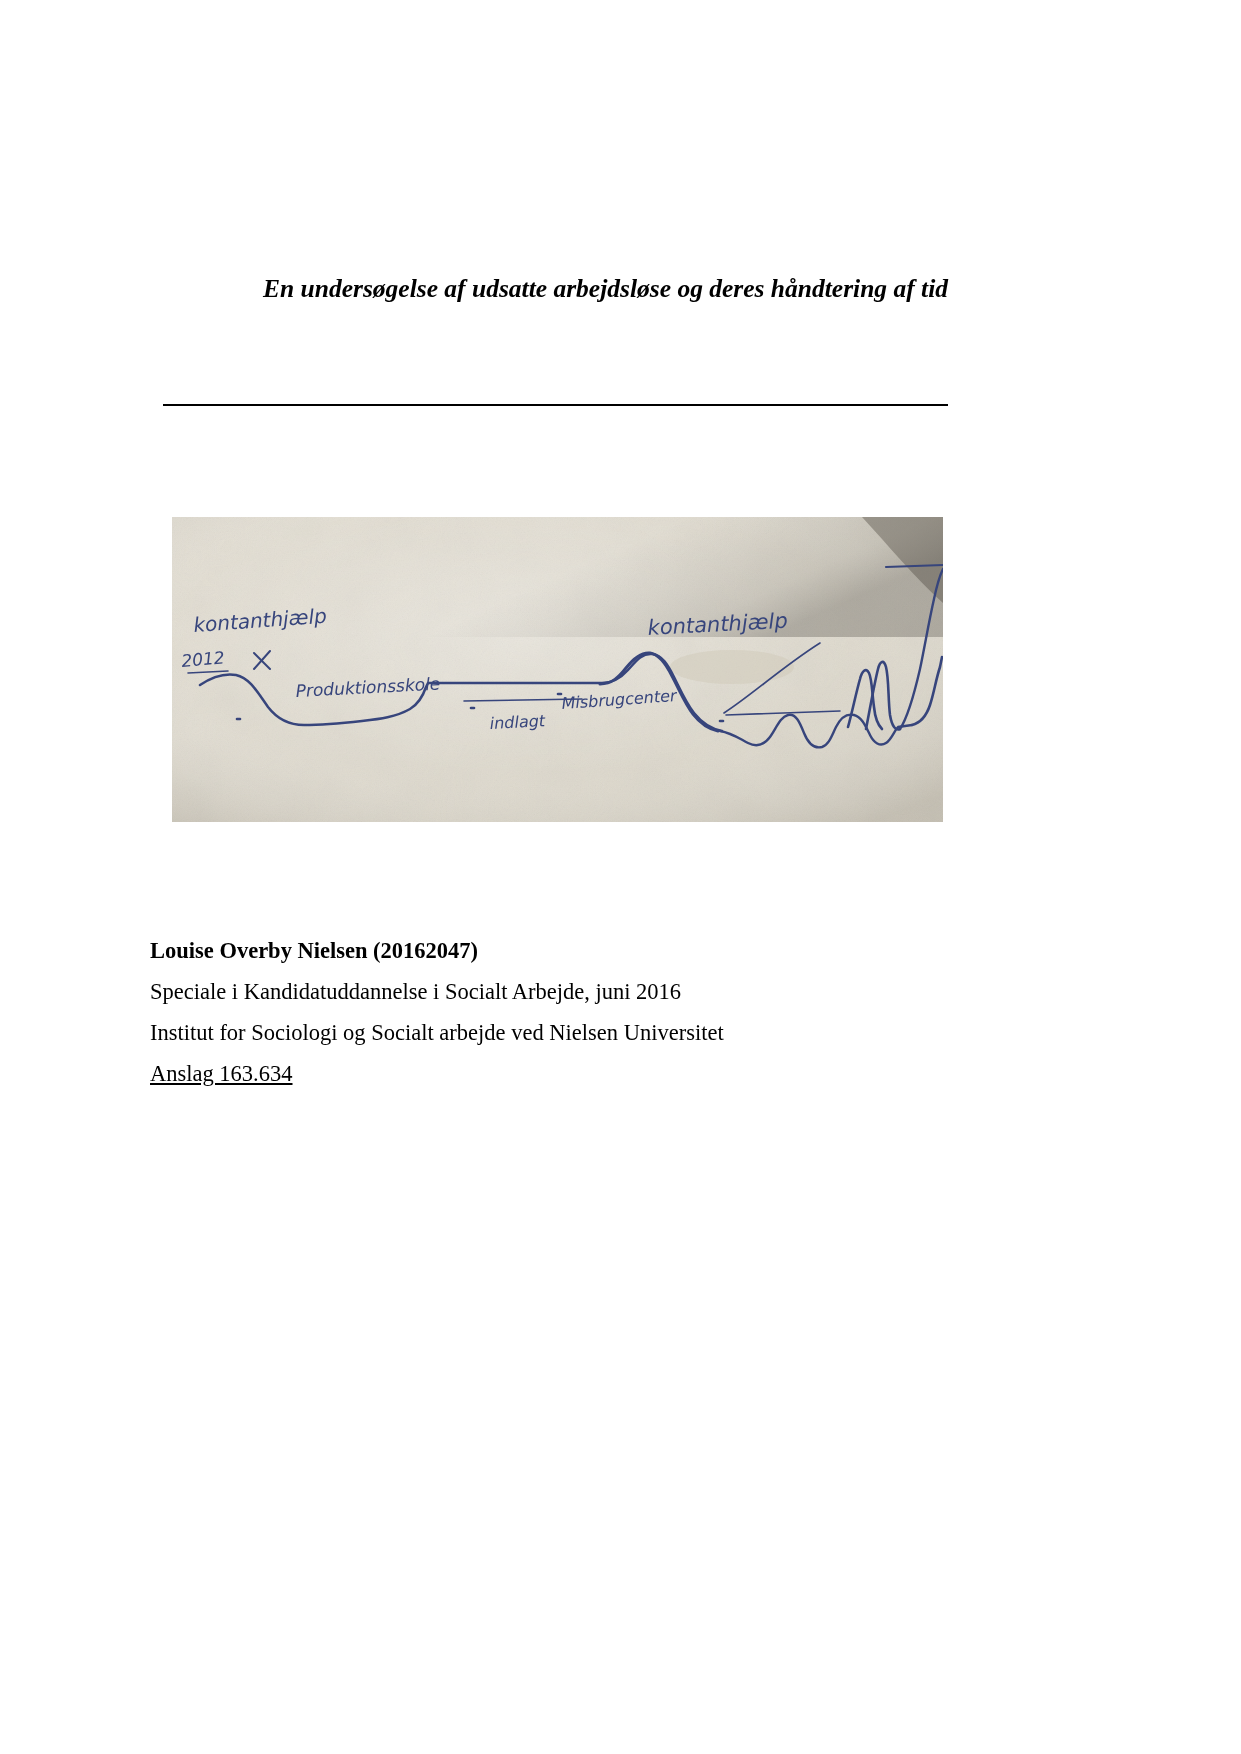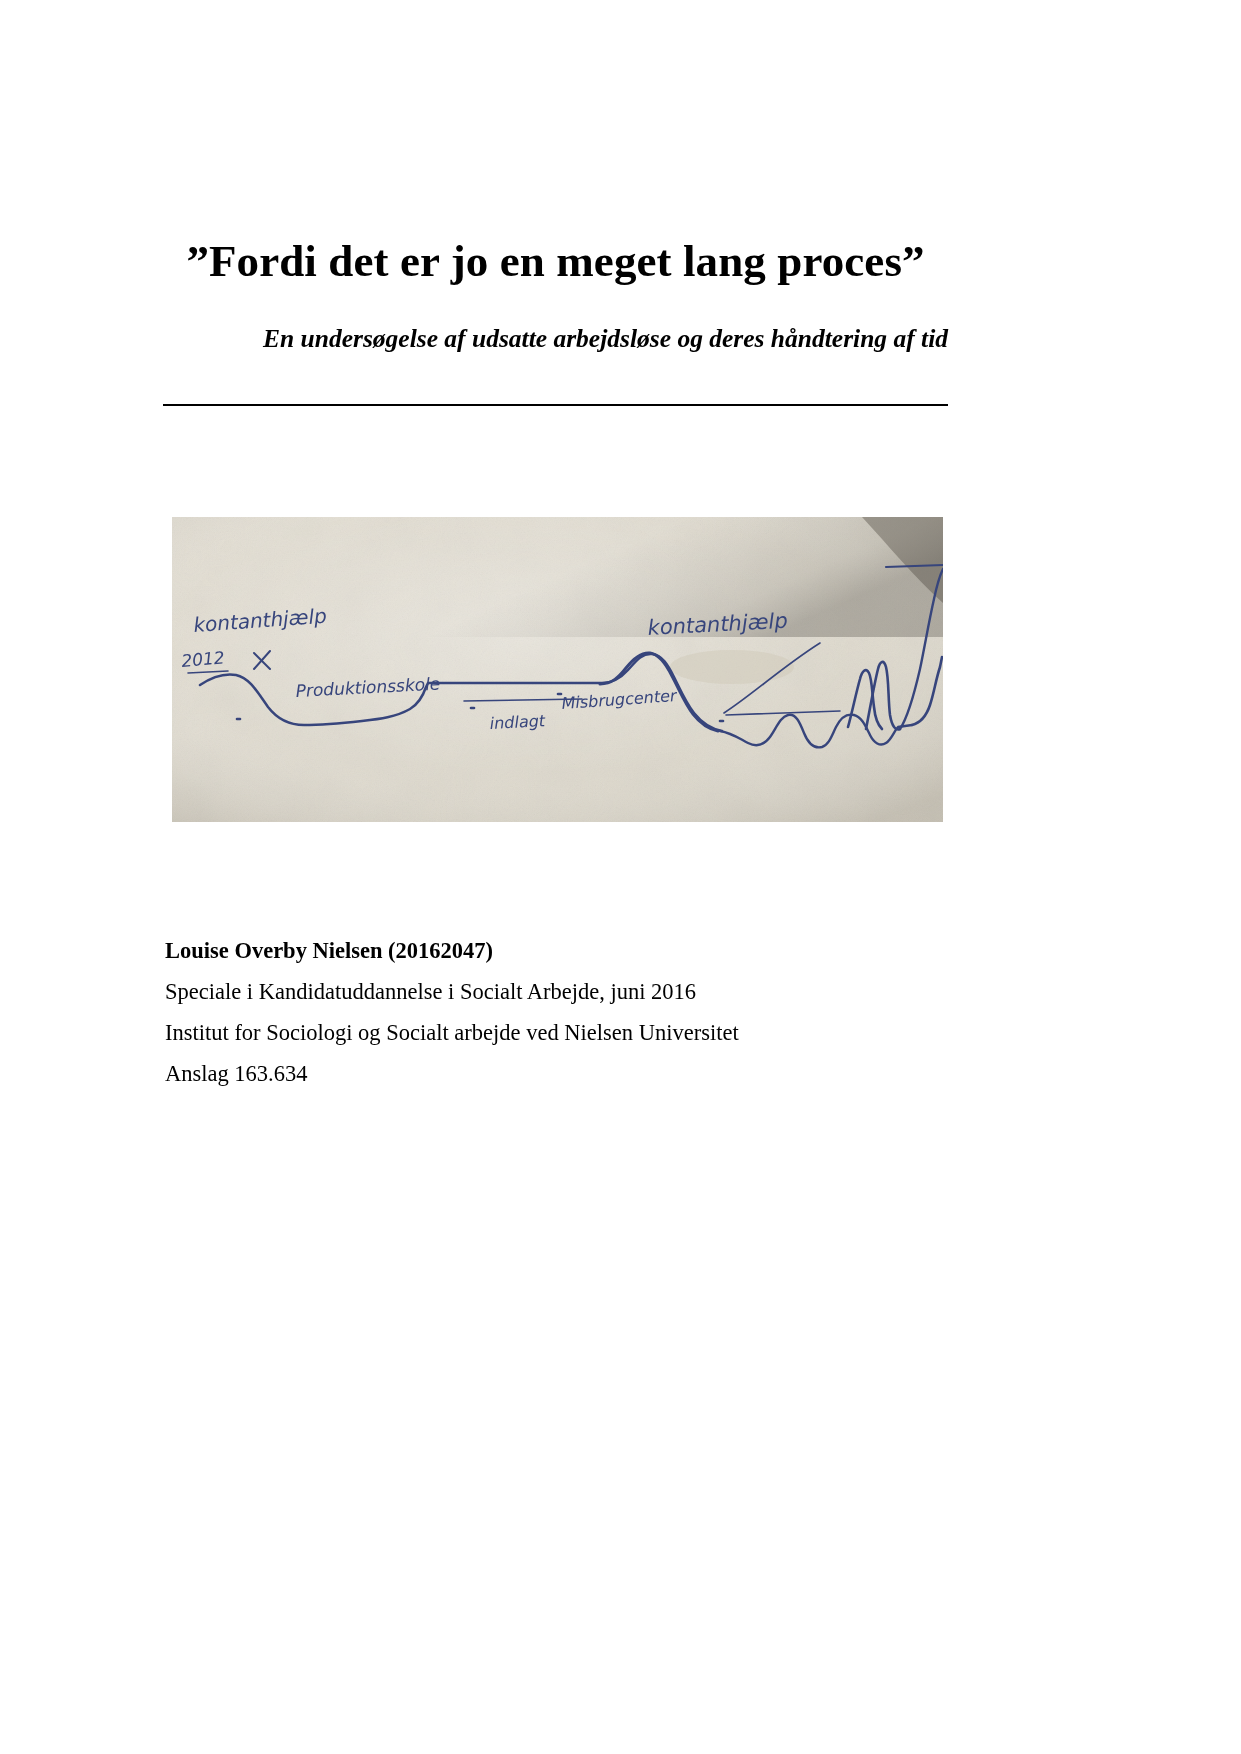--- a/index.html
+++ b/index.html
@@ -71,40 +71,39 @@
   }
   .photo-frame svg {
     display: block;
     width: 771px;
     height: 305px;
   }
 
   
   .meta-block {
     position: absolute;
-    left: 165px;
+    left: 150px;
     top: 940px;
     width: 760px;
   }
   .meta-line {
     font-size: 22.5px;
     line-height: 1.0;
     margin: 0 0 18.5px 0;
     white-space: nowrap;
   }
   .meta-line.bold { font-weight: bold; }
-  .meta-line:last-child { margin-bottom: 6px; }
+  .meta-line:last-child { margin-bottom: 6px; text-decoration: underline; }
 </style>
 </head>
 <body>
 
 <div class="page">
 
   <div class="title-block">
-    <h1 class="doc-title">”Fordi det er jo en meget lang proces”</h1>
     <h2 class="doc-subtitle">En undersøgelse af udsatte arbejdsløse og deres håndtering af tid</h2>
   </div>
 
   <div class="title-rule"></div>
 
   <div class="photo-frame">
     <svg viewBox="0 0 771 305" xmlns="http://www.w3.org/2000/svg" aria-hidden="true">
       <defs>
         <linearGradient id="paperGrad" x1="0" y1="0" x2="1" y2="1">
           <stop offset="0%" stop-color="#e3ded2"></stop>

